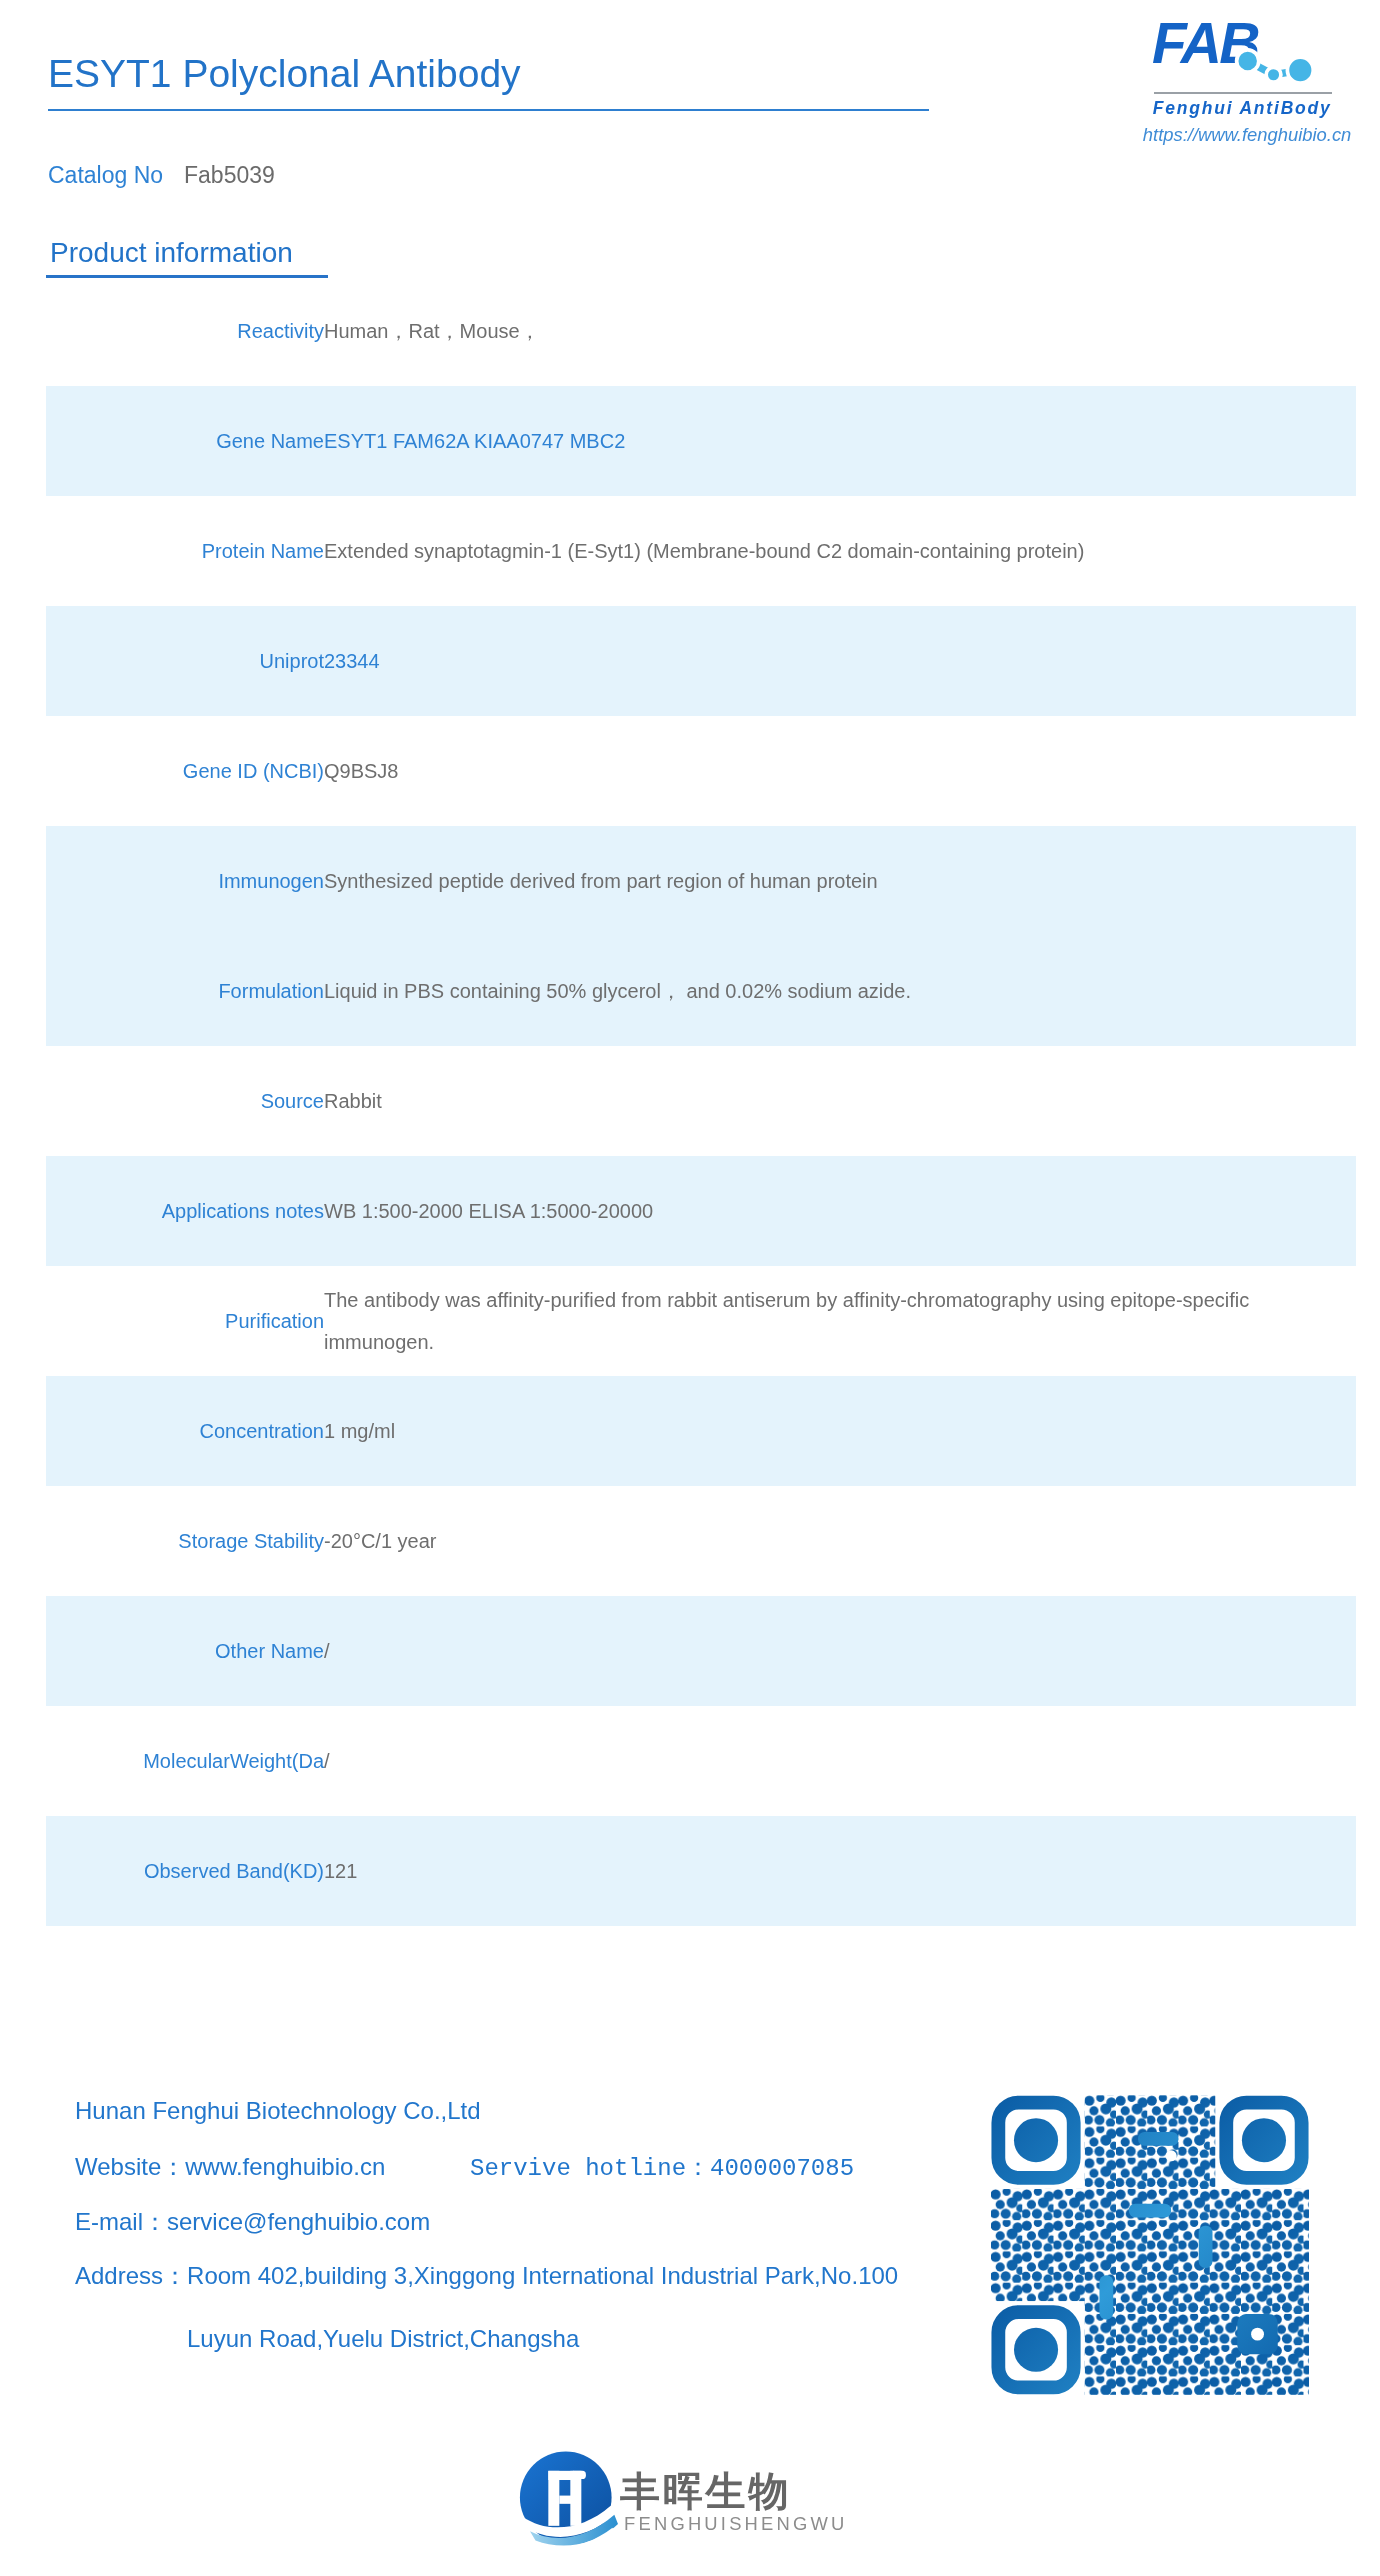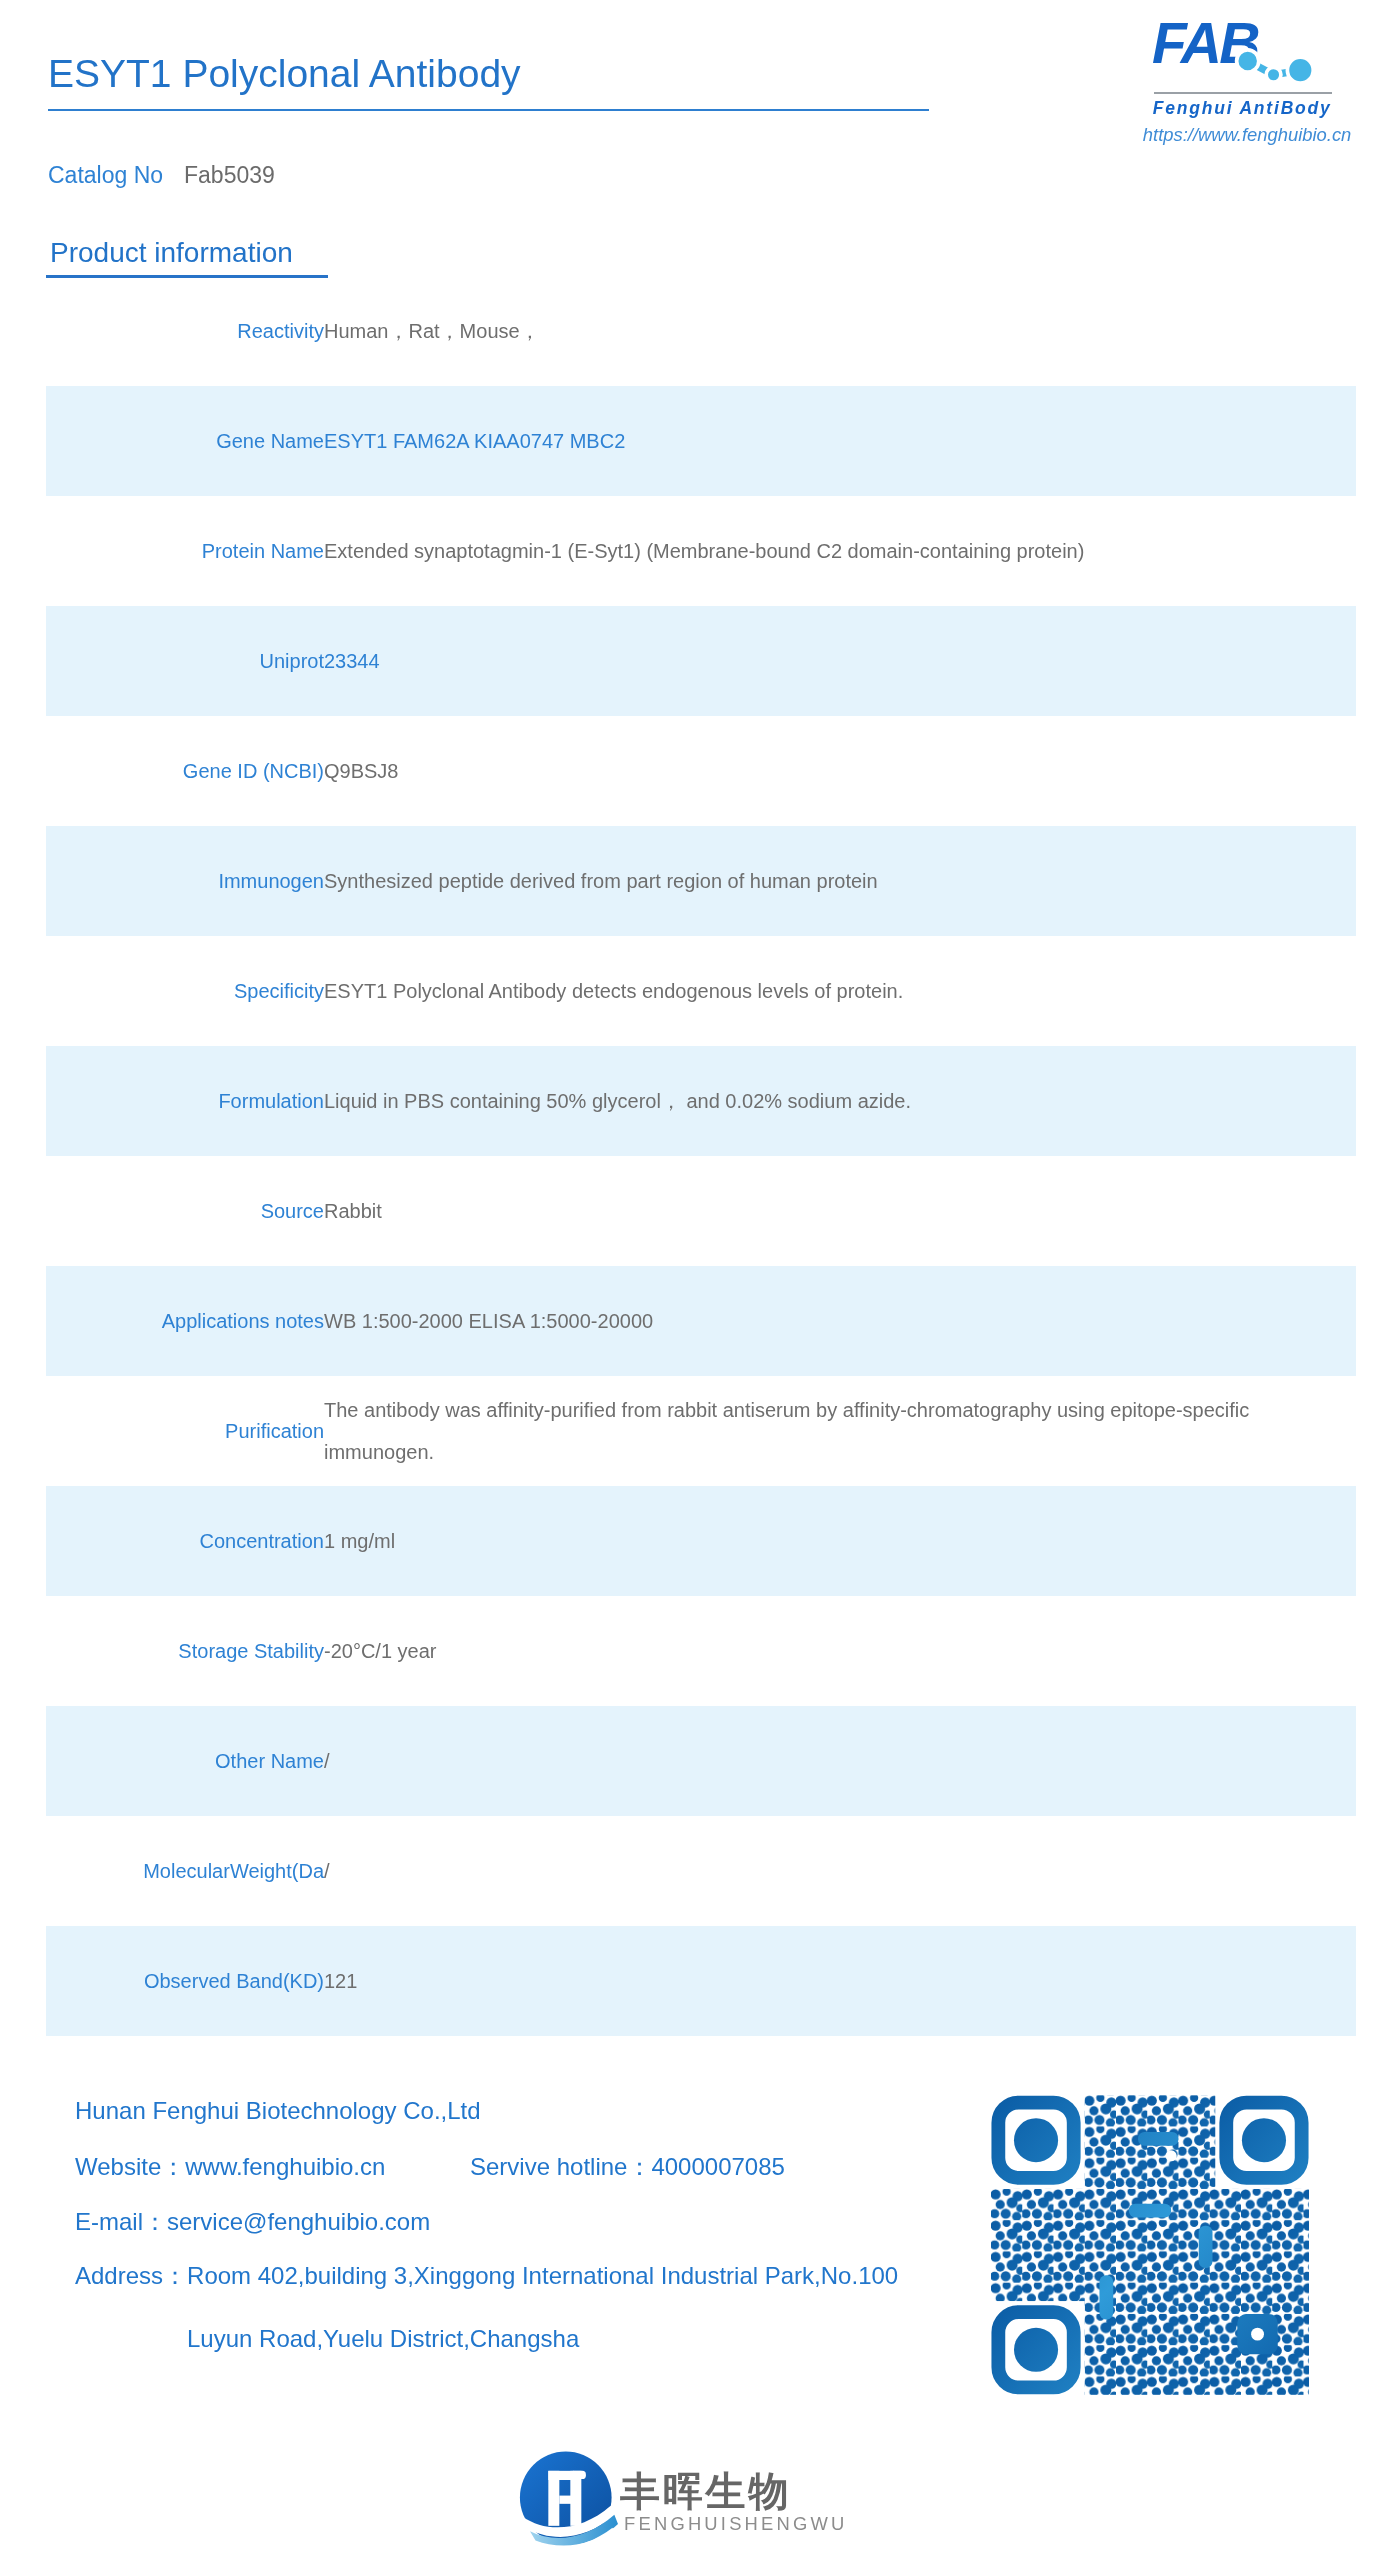--- a/index.html
+++ b/index.html
@@ -32,21 +32,21 @@
   .row{display:flex;align-items:center;height:110px;padding-left:12px;box-sizing:border-box;}
   .row.hl{background:#e4f3fc;}
   .row-label{flex:0 0 266px;font-size:20px;color:#2e82d4;text-align:right;}
   .row-value{width:929px;font-size:20px;color:#6e6e6e;line-height:42px;}
   .row-value.vblue{color:#2e82d4;}
 
   
   .ft{position:absolute;font-size:24px;color:#2176cc;white-space:nowrap;}
   .ft-company{left:75px;top:2097px;}
   .ft-website{left:75px;top:2151px;}
-  .ft-hotline{left:470px;top:2151px;}
+  .ft-hotline{left:470px;top:2151px;font-family:Liberation Mono, monospace;}
   .ft-email{left:75px;top:2206px;}
   .ft-addr1{left:75px;top:2260px;}
   .ft-addr2{left:187px;top:2325px;}
 
   .qr{position:absolute;left:991px;top:2095px;}
 
   .brand{position:absolute;left:517px;top:2447px;width:368px;height:120px;}
   .brand-cn{position:absolute;left:103px;top:16.6px;font-size:40px;font-weight:bold;color:#666666;
             letter-spacing:2.8px;font-family:"DejaVu Sans","Liberation Sans",sans-serif;}
   .brand-en{position:absolute;left:107px;top:66px;font-size:18.4px;color:#8c8c8c;letter-spacing:3.2px;}
@@ -98,24 +98,20 @@
       <div class="row-label">Uniprot</div>
       <div class="row-value vblue">23344</div>
     </div>
     <div class="row">
       <div class="row-label">Gene ID (NCBI)</div>
       <div class="row-value">Q9BSJ8</div>
     </div>
     <div class="row hl">
       <div class="row-label">Immunogen</div>
       <div class="row-value">Synthesized peptide derived from part region of human protein</div>
-    </div>
-    <div class="row">
-      <div class="row-label">Specificity</div>
-      <div class="row-value">ESYT1 Polyclonal Antibody detects endogenous levels of protein.</div>
     </div>
     <div class="row hl">
       <div class="row-label">Formulation</div>
       <div class="row-value">Liquid in PBS containing 50% glycerol， and 0.02% sodium azide.</div>
     </div>
     <div class="row">
       <div class="row-label">Source</div>
       <div class="row-value">Rabbit</div>
     </div>
     <div class="row hl">

